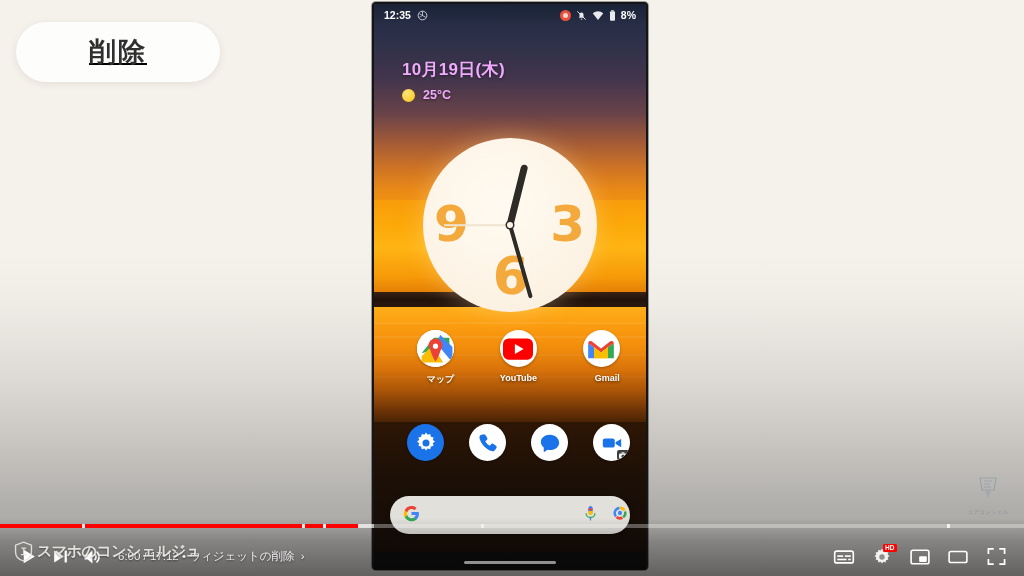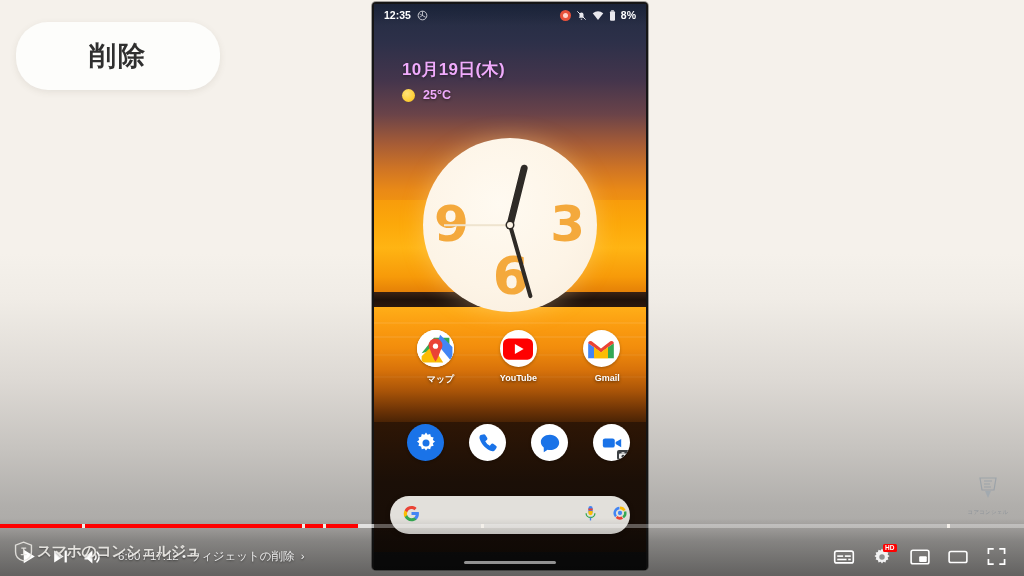--- a/index.html
+++ b/index.html
@@ -15,25 +15,26 @@
   #stage {
     position:absolute; inset:0;
     background:linear-gradient(to bottom,
       #f5f1eb 0%, #f5f1eb 44%, #f0ece6 52%,
       #ddd9d4 66%, #c6c3bf 78%, #b0aeab 88%, #a4a2a0 100%);
   }
 
   
   #caption-pill {
     position:absolute; left:16px; top:22px;
-    width:204px; height:68px;
+    width:204px; height:60px;
     background:#fdfdfb;
     border-radius:32px;
     display:flex; align-items:center; justify-content:center;
     box-shadow:0 2px 7px rgba(90,80,60,.10);
+    text-decoration:underline;
   }
   #caption-pill .txt {
     font-size:27px; font-weight:700; color:#2f2f2f;
     letter-spacing:2px;
   }
 
   
   #phone {
     position:absolute; left:372px; top:2px;
     width:276px; height:568px;

